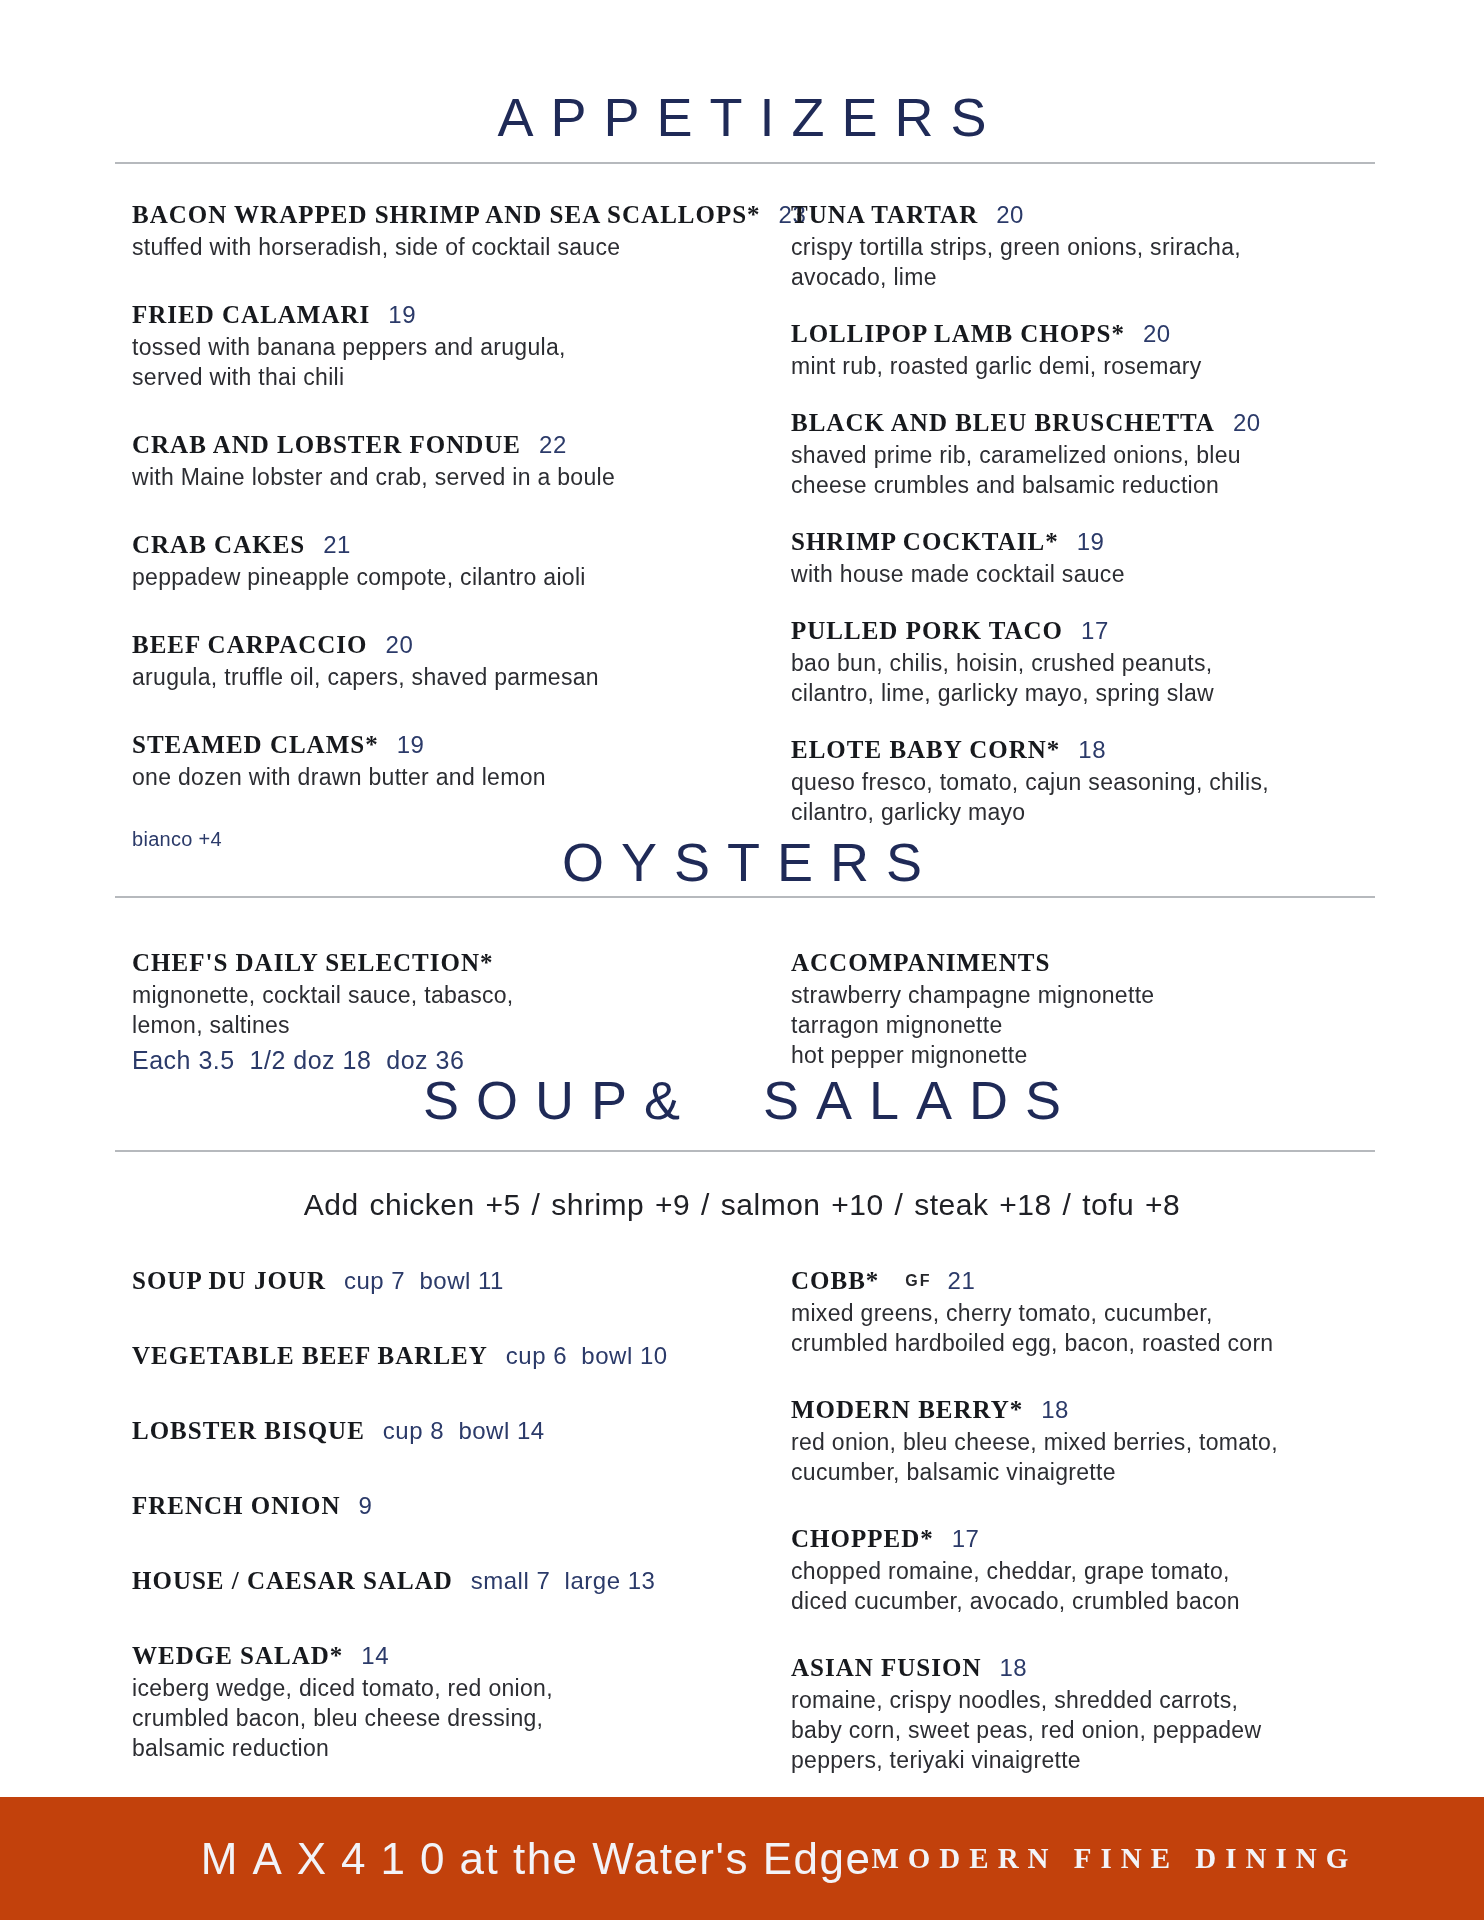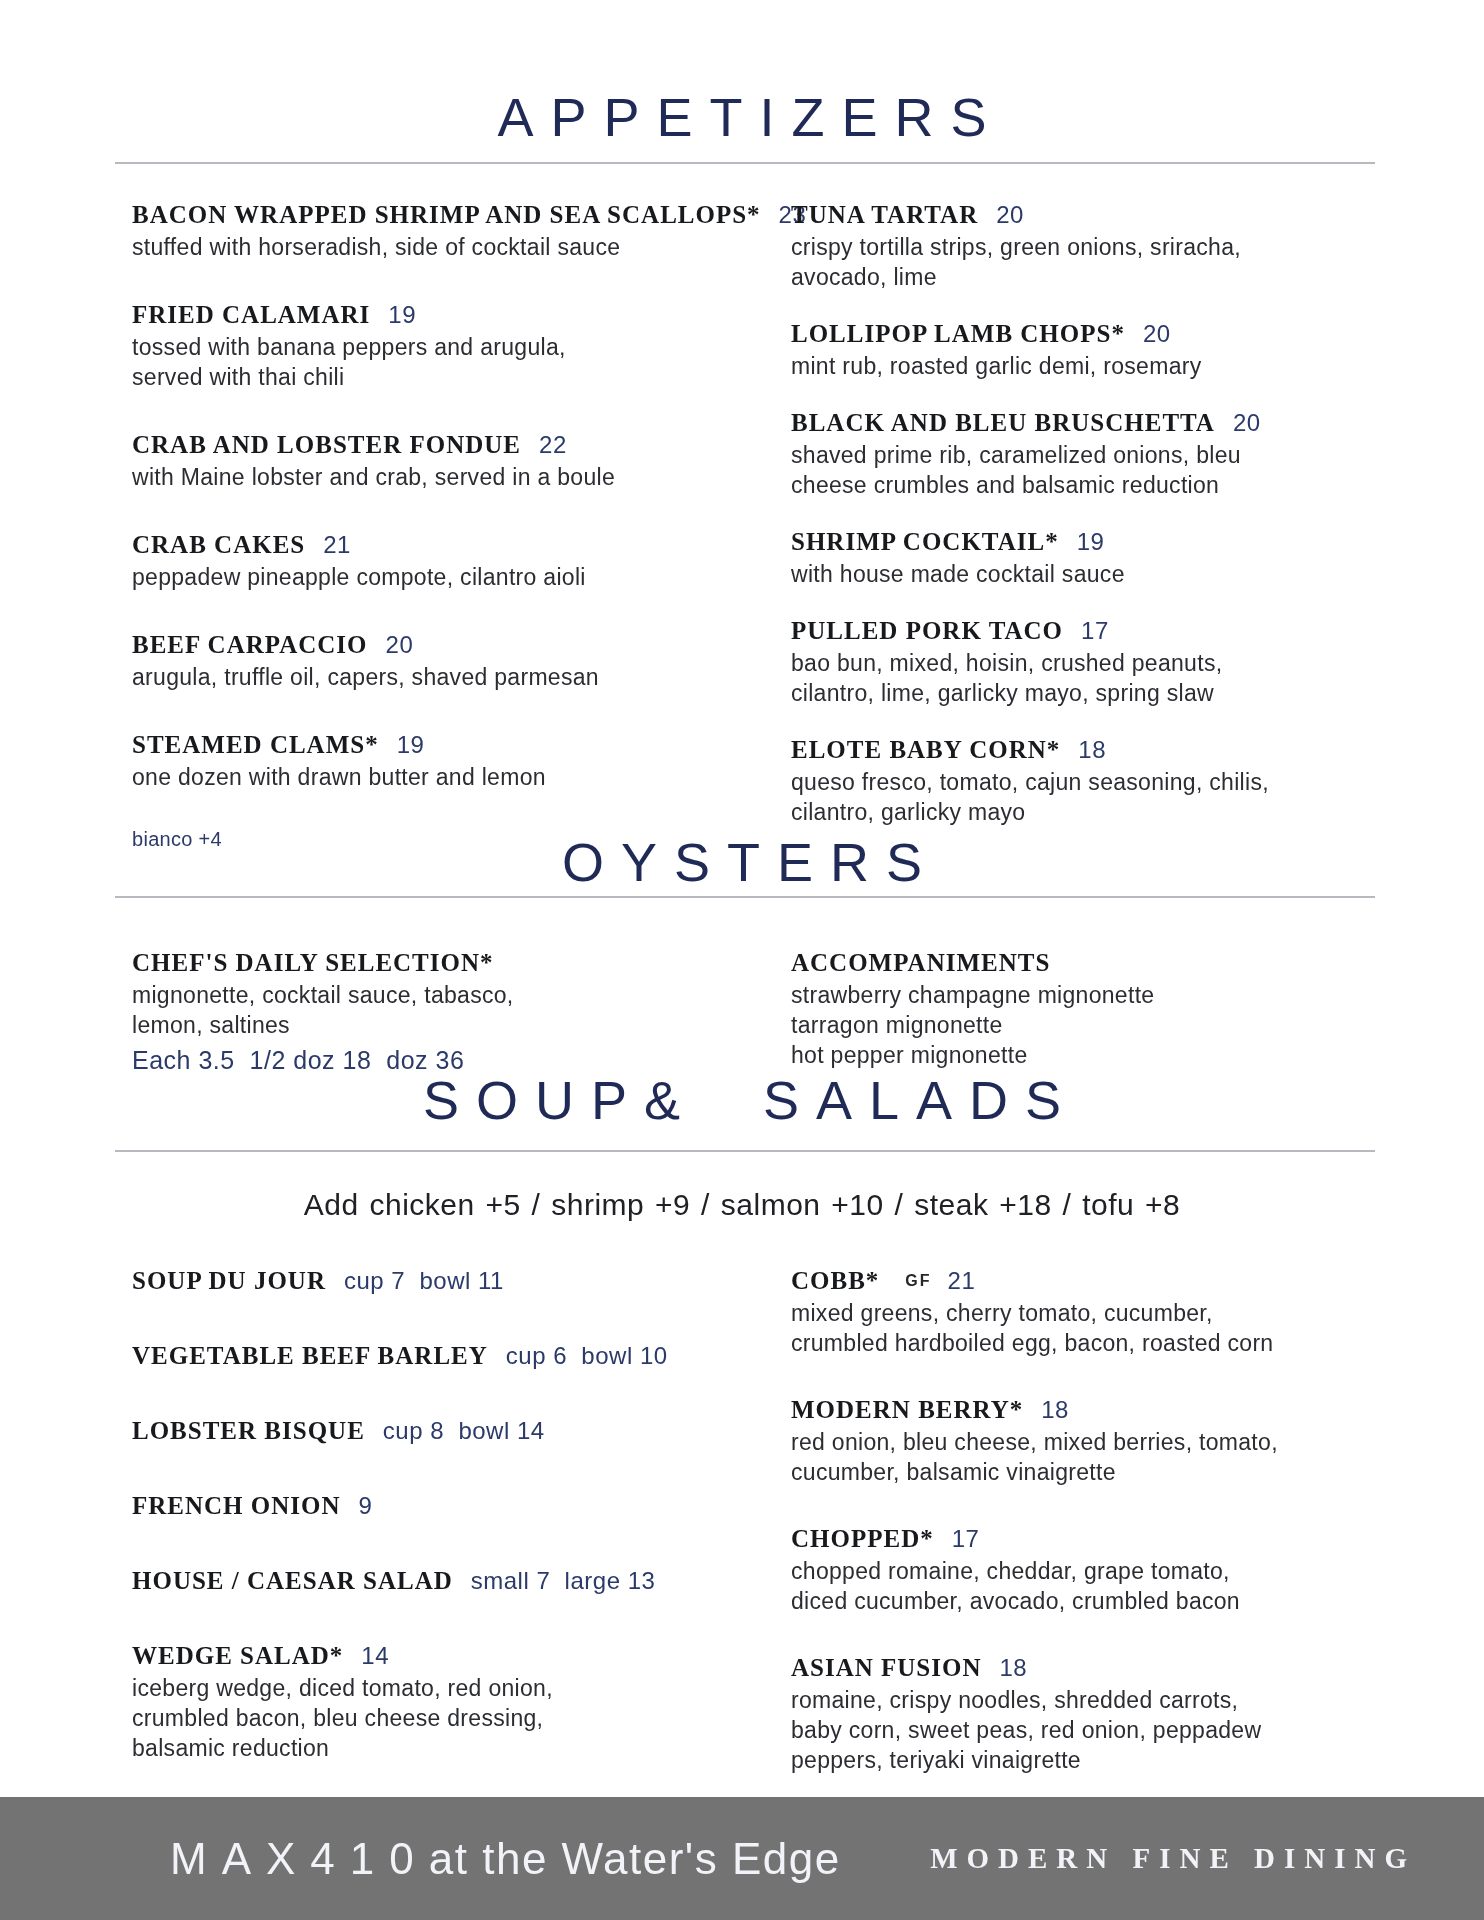--- a/index.html
+++ b/index.html
@@ -71,22 +71,22 @@
     color:#202126; letter-spacing:0.5px; margin-top:34px; word-spacing:2px;
   }
 
   .gluten-note {
     width:560px; text-align:center; font-size:21px; line-height:27px;
     color:#1d1e22; margin-top:8px;
   }
 
   .footer {
     position:absolute; left:0; top:1797px; width:1484px; height:123px;
-    background:#737373; display:flex; align-items:center;
-    justify-content:space-between; padding:0 68px 0 170px;
+    background:#c2410c; display:flex; align-items:center;
+    justify-content:center; padding:0 96px 0 170px;
   }
   .brand { color:#f2f3f8; font-size:44px; line-height:48px; white-space:nowrap; }
   .brand-max  { letter-spacing:15px; }
   .brand-rest { letter-spacing:1.5px; }
   .tagline {
     font-family:"Liberation Serif", serif; font-weight:700;
     color:#f2f3f8; font-size:29px; letter-spacing:9px; white-space:nowrap;
   }
 </style>
 </head>
@@ -185,21 +185,21 @@
             <span class="item-price">19</span>
           </div>
           <div class="item-desc">with house made cocktail sauce</div>
         </div>
 
         <div class="item">
           <div class="item-head">
             <span class="item-name">PULLED PORK TACO</span>
             <span class="item-price">17</span>
           </div>
-          <div class="item-desc">bao bun, mixed, hoisin, crushed peanuts,
+          <div class="item-desc">bao bun, chilis, hoisin, crushed peanuts,
 cilantro, lime, garlicky mayo, spring slaw</div>
         </div>
 
         <div class="item">
           <div class="item-head">
             <span class="item-name">ELOTE BABY CORN*</span>
             <span class="item-price">18</span>
           </div>
           <div class="item-desc">queso fresco, tomato, cajun seasoning, chilis,
 cilantro, garlicky mayo</div>

